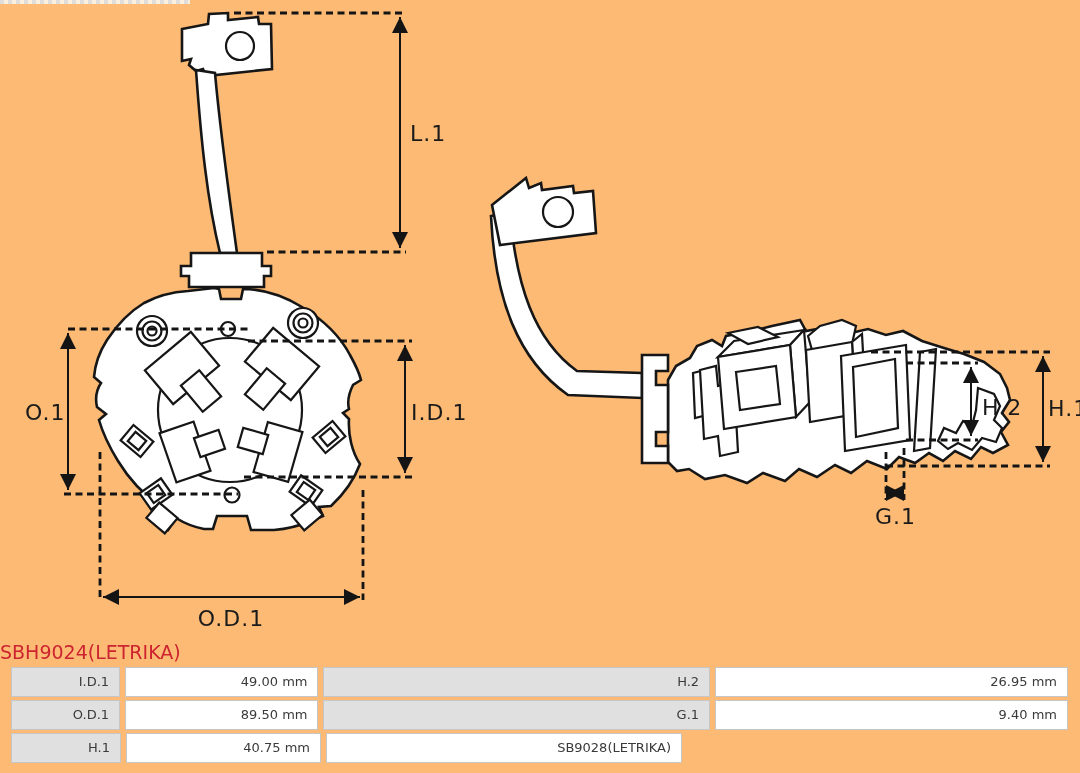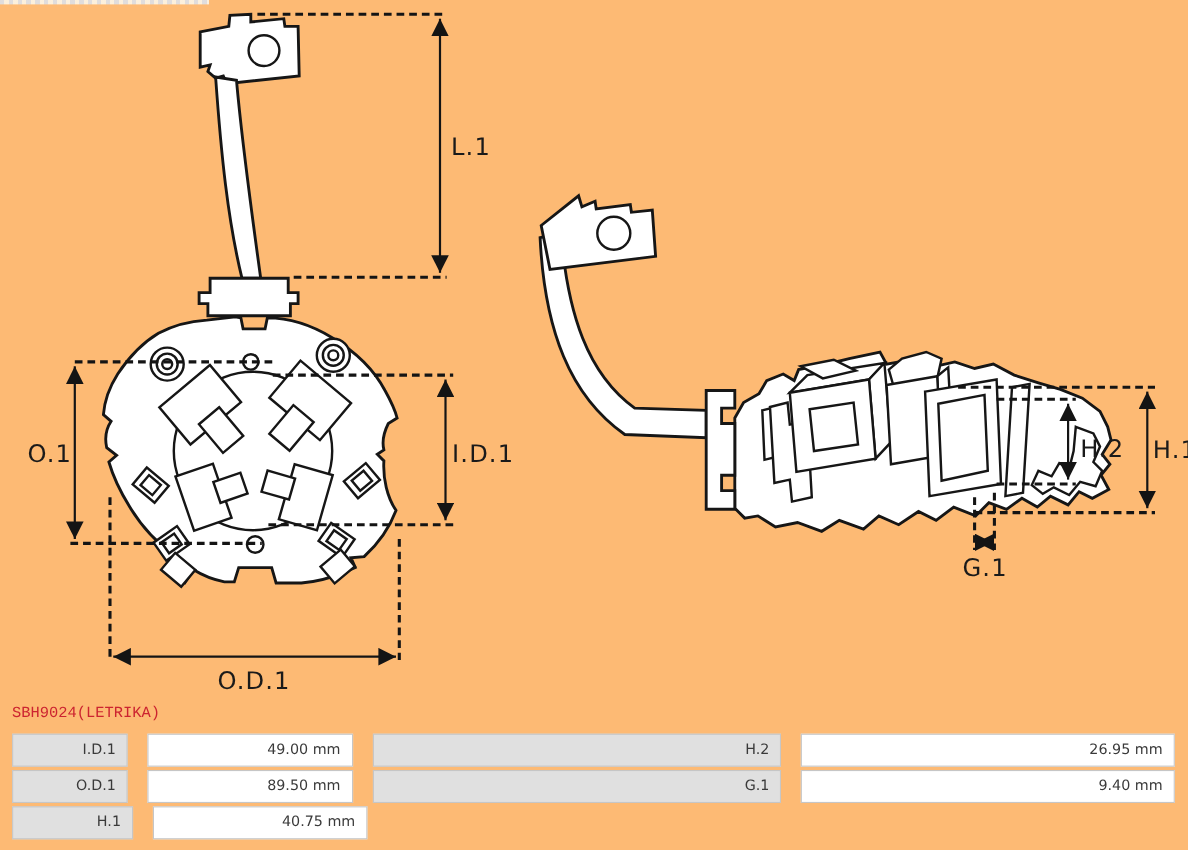--- a/index.html
+++ b/index.html
@@ -8,26 +8,26 @@
   .artifact{position:absolute;left:0;top:0;width:190px;height:4px;
             background:repeating-linear-gradient(90deg,#dbe3ee 0 4px,#fbf9ee 4px 8px);
             opacity:.85;}
   #diagram-svg{position:absolute;left:0;top:0;}
   .ln{fill:#ffffff;stroke:#161616;stroke-width:2.6;stroke-linejoin:miter;}
   .det{fill:#ffffff;stroke:#161616;stroke-width:2.2;stroke-linejoin:miter;}
   .dln{stroke:#141414;stroke-width:2;fill:none;}
   .dsh{stroke:#141414;stroke-width:2.8;stroke-dasharray:7 4.5;fill:none;}
   .dimtxt{font-family:"DejaVu Sans","Liberation Sans",sans-serif;font-size:22px;
           fill:#1a1a1a;letter-spacing:1px;}
-  .title{position:absolute;left:11px;top:641px;font-size:14px;color:#cc2430;font-family:Liberation Mono, monospace;}
+  .title{position:absolute;left:0;top:641px;font-size:19px;color:#cc2430;}
   .spec-table{position:absolute;left:11px;top:667px;width:1057px;}
   .trow{display:flex;margin-bottom:3px;}
   .tc{height:28px;line-height:28px;border:1px solid #c6c6c6;text-align:right;
       padding-right:10px;font-size:13px;color:#3a3a3a;overflow:hidden;}
-  .tc + .tc{margin-left:18px;text-align:right;}
+  .tc + .tc{margin-left:5px;text-align:right;}
   .lab{background:#e0e0e0;}
   .val{background:#ffffff;}
   .w1{width:98px;}
   .w2{width:183px;}
   .w3{width:378px;}
   .w4{width:344px;}
 </style>
 </head>
 <body>
 
@@ -216,16 +216,17 @@
     </div>
     <div class="trow">
       <div class="tc lab w1">O.D.1</div>
       <div class="tc val w2">89.50 mm</div>
       <div class="tc lab w3">G.1</div>
       <div class="tc val w4">9.40 mm</div>
     </div>
     <div class="trow">
       <div class="tc lab w1">H.1</div>
       <div class="tc val w2">40.75 mm</div>
+      <div class="tc val w4">SB9028(LETRIKA)</div>
     </div>
   </div>
 
 </div>
 
 </body></html>

